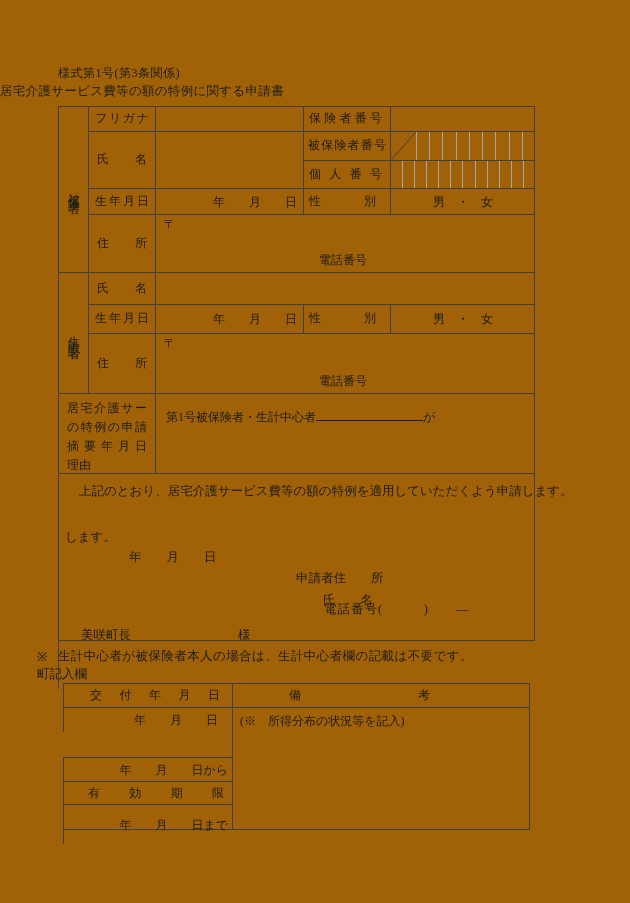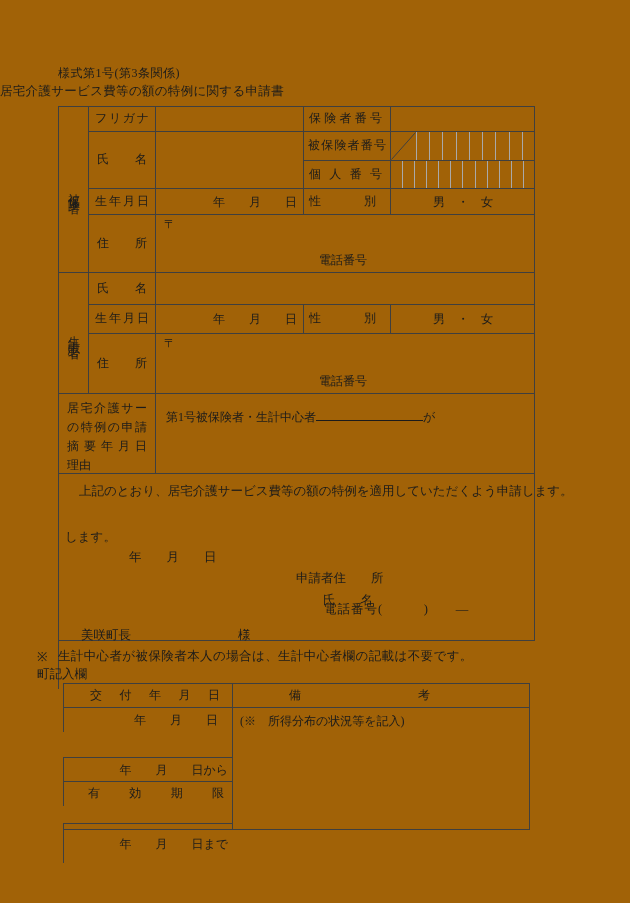--- a/index.html
+++ b/index.html
@@ -222,21 +222,21 @@
     </div>
     <div class="c" style="left:0;top:24px;width:169px;height:25px">
       <div class="rin" style="right:14px">年　　月　　日</div>
     </div>
     <div class="c" style="left:0;top:98px;width:169px;height:25px">
       <div class="jin" style="left:24px;right:8px">有効期限</div>
     </div>
     <div class="c" style="left:0;top:74px;width:169px;height:24px">
       <div class="rin" style="right:4px">年　　月　　日から</div>
     </div>
-    <div class="c" style="left:0;top:140px;width:169px;height:40px">
+    <div class="c" style="left:0;top:121px;width:169px;height:40px">
       <div class="rin" style="right:4px">年　　月　　日まで</div>
     </div>
 
     <div class="c" style="left:169px;top:0;width:298px;height:24px">
       <div class="jin" style="left:56px;right:100px">備考</div>
     </div>
     <div class="c" style="left:169px;top:24px;width:298px;height:123px">
       <div class="remarks-note">(※　所得分布の状況等を記入)</div>
     </div>
   </div>

